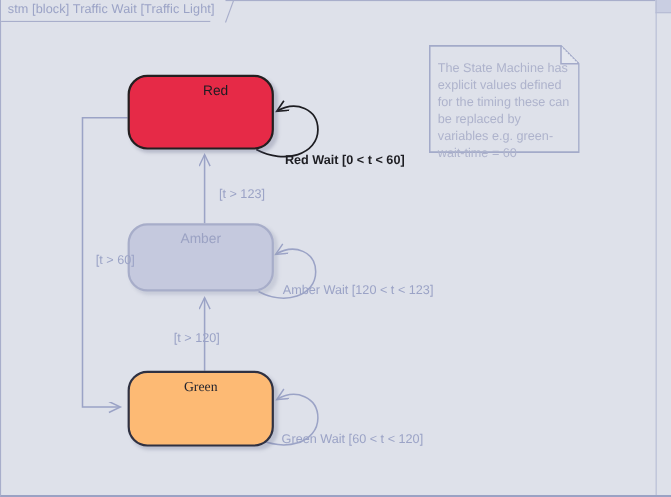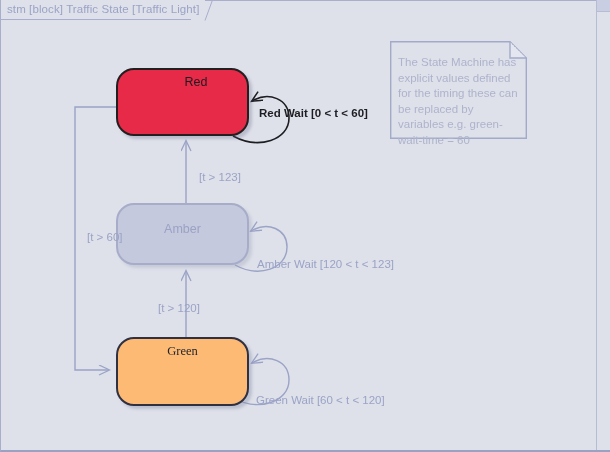--- a/index.html
+++ b/index.html
@@ -118,42 +118,42 @@
   }
   #state-red .state-label { color: #1c1c22; padding-left: 27px; }
 
   #state-amber {
     left: 115px;  top: 203px;
     width: 133px; height: 62px;
     background: #c5c9de;
     border: 2px solid #a7adc9;
     box-shadow: 3px 3px 3px rgba(150,155,180,0.30);
   }
-  #state-amber .state-label { color: #9ba2c3; margin-top: 12px; }
+  #state-amber .state-label { color: #9ba2c3; }
 
   #state-green {
     left: 115px;  top: 337px;
     width: 133px; height: 69px;
     background: #fdba74;
     border: 2px solid #2f3142;
     box-shadow: 3px 3px 3px rgba(110,115,145,0.30);
     font-family: Liberation Serif, serif;
   }
   #state-green .state-label { color: #22242e; }
 
   
   .tlabel {
     position: absolute;
     font-size: 11.5px;
     white-space: nowrap;
   }
   .tlabel.dim  { color: #9ba3c6; }
   .tlabel.dark { color: #1d1d22; font-weight: bold; }
 
-  #lbl-red-wait    { left: 258px; top: 107px; }
+  #lbl-red-wait    { left: 258px; top: 140px; }
   #lbl-t123        { left: 158px; top: 171px; margin-left: 40px; }
   #lbl-amber-wait  { left: 256px; top: 258px; }
   #lbl-t120        { left: 157px; top: 302px; }
   #lbl-green-wait  { left: 255px; top: 394px; text-align: center; }
   #lbl-t60         { left: 46px;  top: 231px; padding-left: 40px; }
 
   
   #note {
     position: absolute;
     left: 389px;
@@ -179,21 +179,21 @@
 
 <div id="frame">
 
   <div id="frame-tab"></div>
   <div id="frame-tab-notch">
     <svg width="22" height="21" viewBox="0 0 22 21">
       <path d="M 0 20.5 L 14 20.5 L 21.5 0 L 0 0 Z" fill="#dee1ea" stroke="none"></path>
       <path d="M 14 20.5 L 21.5 0" stroke="#a8aecb" stroke-width="1" fill="none"></path>
     </svg>
   </div>
-  <div id="frame-title">stm [block] Traffic State [Traffic Light]</div>
+  <div id="frame-title">stm [block] Traffic Wait [Traffic Light]</div>
   <div id="frame-topline"></div>
 
   <svg id="wires" viewBox="0 0 610 452">
     <defs>
       <marker id="ah-dim" markerWidth="14" markerHeight="14" refX="11" refY="5" orient="auto" markerUnits="userSpaceOnUse">
         <path d="M 1 0 L 11.5 5 L 1 10" fill="none" stroke="#9ba3c6" stroke-width="1.3"></path>
       </marker>
       <marker id="ah-dark" markerWidth="14" markerHeight="14" refX="11" refY="5" orient="auto" markerUnits="userSpaceOnUse">
         <path d="M 1 0 L 11.5 5 L 1 10" fill="none" stroke="#1d1d22" stroke-width="1.5"></path>
       </marker>

